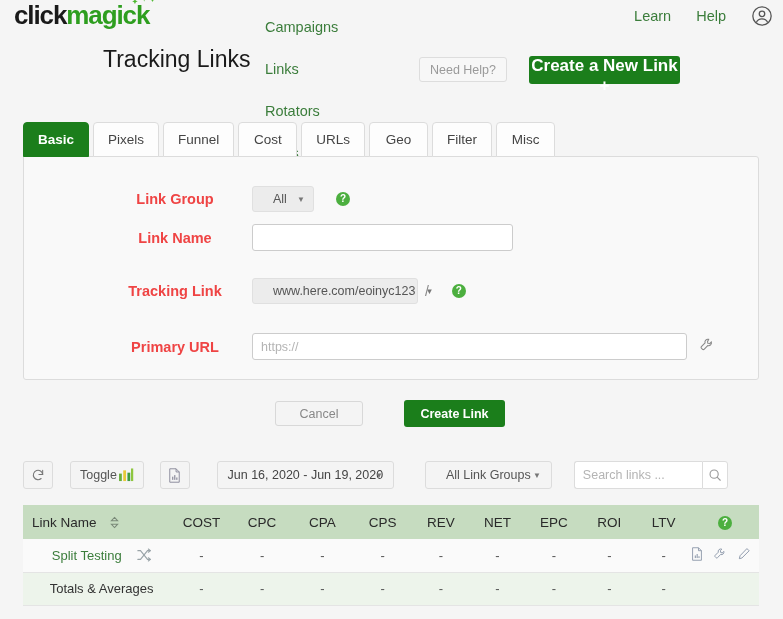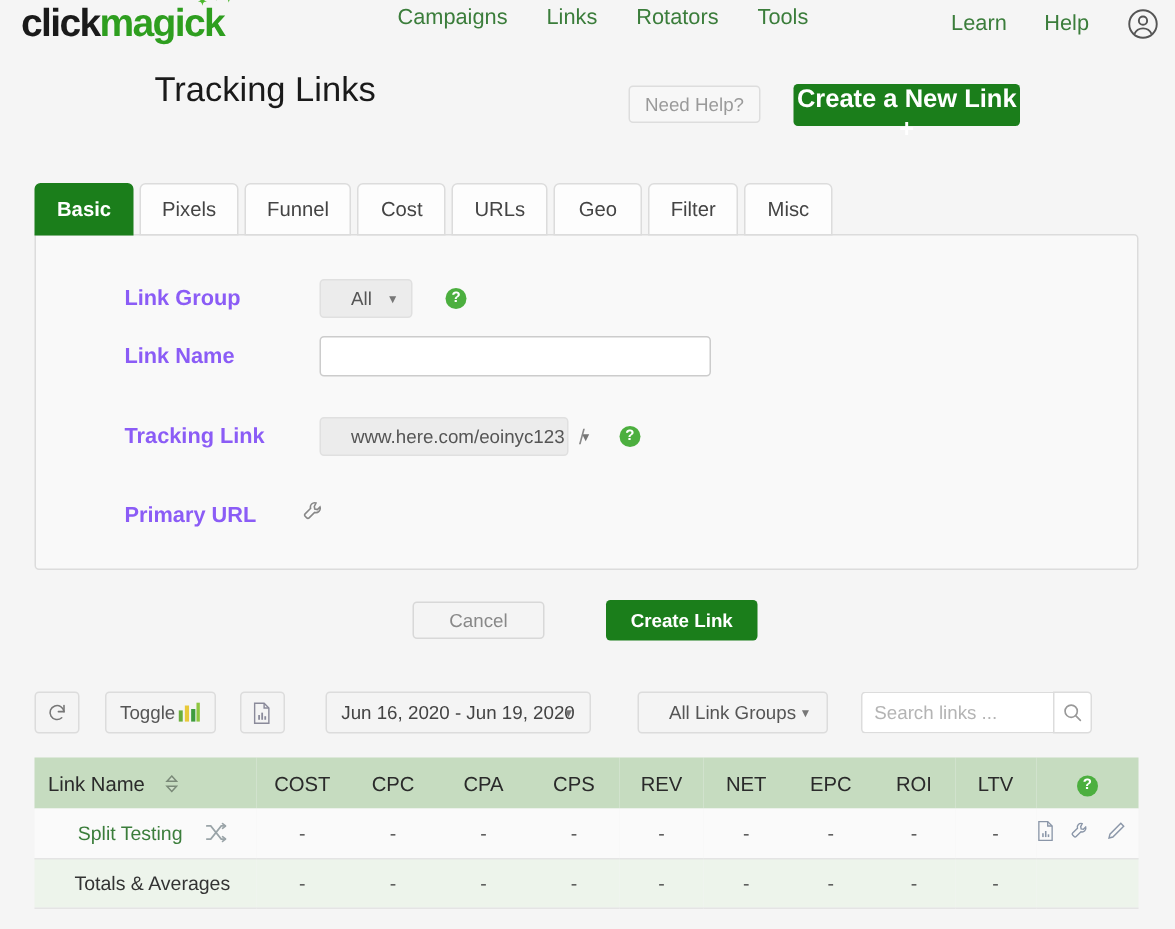--- a/index.html
+++ b/index.html
@@ -37,23 +37,24 @@
     font-size: 9px;
     line-height: 9px;
   }
   #logo .s1 { left: 118px; top: -5px; font-size: 7px; }
   #logo .s2 { left: 126px; top: -9px; font-size: 10px; }
   #logo .s3 { left: 136px; top: -6px; font-size: 6px; }
 
   #mainnav {
     position: absolute;
     left: 265px;
-    top: 4px;
+    top: 19px;
     display: flex;
     gap: 26px;
+    flex-direction: column;
   }
   #mainnav .navlink {
     color: #3b7d3b;
     font-size: 14.5px;
     text-decoration: none;
     cursor: pointer;
   }
   #rightnav {
     position: absolute;
     right: 10px;
@@ -149,23 +150,24 @@
     top: 156px;
     width: 736px;
     height: 224px;
     background: #f9f9f9;
     border: 1px solid #dcdcdc;
     border-radius: 0 3px 3px 3px;
   }
   .frow { position: absolute; display: flex; align-items: center; }
   .flabel {
     font-size: 14.5px;
-    color: #8b5cf6;
+    color: #ef4444;
     font-weight: bold;
-    text-align: left;
+    text-align: center;
+    margin-left: 39px;
   }
   .dd {
     background: #ececec;
     border: 1px solid #e0e0e0;
     border-radius: 3px;
     height: 26px;
     display: inline-flex;
     align-items: center;
     justify-content: space-between;
     padding: 0 20px;
@@ -412,20 +414,21 @@
     <div class="dd" style="width:166px; margin-left:24px;">
       <span>www.here.com/eoinyc123</span>
       <span class="caret">▼</span>
     </div>
     <span class="slash">/</span>
     <span class="help" style="margin-left:16px;">?</span>
   </div>
 
   <div class="frow" style="left:59px; top:176px;">
     <div class="flabel" style="width:106px;">Primary URL</div>
+    <input class="txt" style="width: 435px; margin-left: 24px;" placeholder="https://">
     <span style="margin-left:12px;">
       <svg class="wrench-ico" viewBox="0 0 24 24" fill="none" stroke="#888" stroke-width="1.6" stroke-linecap="round">
         <path d="M14.5 3.5a4.3 4.3 0 0 0-5.4 5.4L3.6 14.4a1.6 1.6 0 0 0 0 2.3l1.7 1.7a1.6 1.6 0 0 0 2.3 0l5.5-5.5a4.3 4.3 0 0 0 5.4-5.4l-2.6 2.6-2.6-.5-.5-2.6z"></path>
       </svg>
     </span>
   </div>
 </div>
 
 <button id="cancel-btn">Cancel</button>
 <button id="create-link-btn">Create Link</button>

